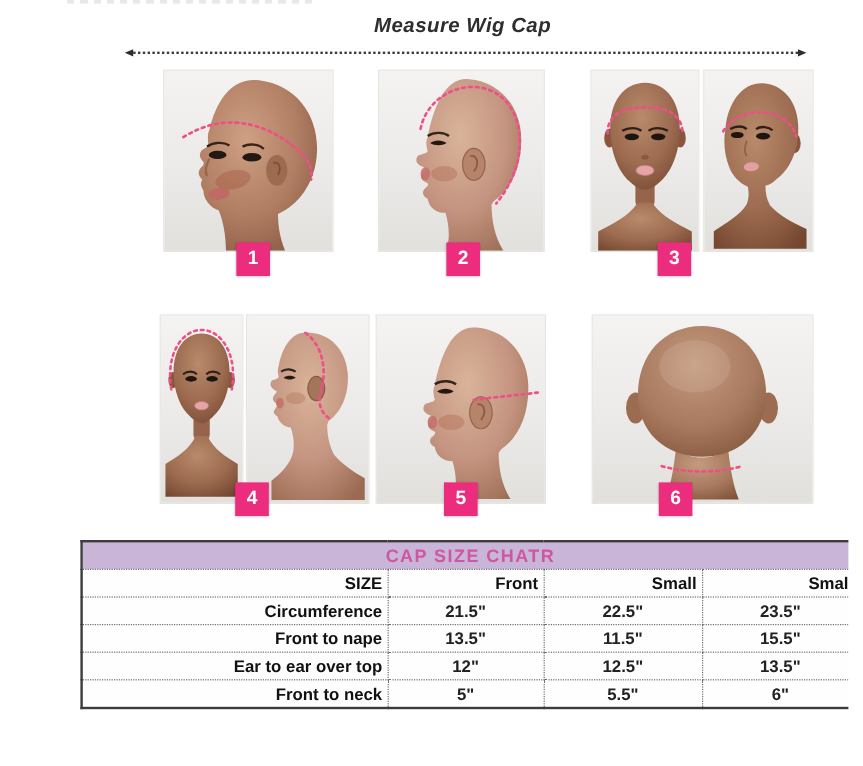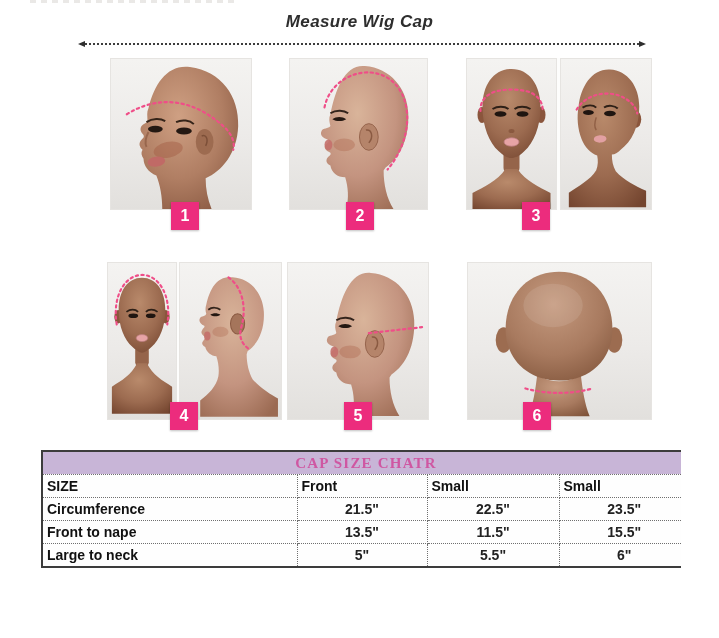--- a/index.html
+++ b/index.html
@@ -1,17 +1,17 @@
 <!DOCTYPE html>
 <html><head>
 <meta charset="utf-8">
 <style>
   html,body{margin:0;padding:0;background:#fff;}
   #page{position:relative;width:681px;height:638px;background:#ffffff;overflow:hidden;
-        font-family:"Liberation Sans",sans-serif;color:#1c1c1c;}
+        font-family:"Liberation Sans",sans-serif;color:#1c1c1c;margin-left:26px;}
 
   
   .top-artifact{position:absolute;left:30px;top:0;width:205px;height:3px;
     background:repeating-linear-gradient(90deg,#d9d6d2 0 6px,#ffffff 6px 11px);opacity:.55;}
 
   
   .main-title{position:absolute;left:0;top:12px;width:719px;text-align:center;
     font-size:17px;font-style:italic;font-weight:700;letter-spacing:.4px;color:#2e2e2e;}
   .divider{position:absolute;left:78px;top:40px;width:568px;height:7px;display:flex;align-items:center;}
   .divider .line{flex:1;height:0;border-top:2px dotted #3d3d3d;}
@@ -34,23 +34,23 @@
   .badge{position:absolute;width:28px;height:28px;background:#ec2c7d;color:#fff;
     font-size:16px;font-weight:700;display:flex;align-items:center;justify-content:center;
     box-shadow:0 1px 2px rgba(0,0,0,.25);}
 
   
   .size-table{position:absolute;left:41px;top:450px;width:648px;border-collapse:collapse;
     table-layout:fixed;border:2px solid #3c3c3c;background:#fefefe;}
   .size-table td,.size-table th{border:1px dotted #6f6f6f;height:22px;padding:0 4px;
     font-size:14px;line-height:1;overflow:hidden;white-space:nowrap;}
   .size-table .band{background:#c8b5d7;color:#cf57a2;font-weight:700;font-size:15px;
-    letter-spacing:1.2px;text-align:center;font-family:Liberation Serif, serif;}
-  .size-table .colhead{font-weight:700;text-align:left;color:#111;}
-  .size-table .rowlabel{font-weight:700;text-align:left;color:#111;}
+    letter-spacing:1.2px;text-align:center;}
+  .size-table .colhead{font-weight:700;text-align:right;color:#111;}
+  .size-table .rowlabel{font-weight:700;text-align:right;color:#111;}
   .size-table .val{text-align:center;font-weight:600;color:#222;}
 </style>
 </head>
 <body>
 
 <div id="page">
 
   <div class="top-artifact"></div>
 
   <div class="main-title">Measure Wig Cap</div>
@@ -238,21 +238,27 @@
         <td class="val">22.5"</td>
         <td class="val">23.5"</td>
       </tr>
       <tr>
         <td class="rowlabel">Front to nape</td>
         <td class="val">13.5"</td>
         <td class="val">11.5"</td>
         <td class="val">15.5"</td>
       </tr>
       <tr>
-        <td class="rowlabel">Large to neck</td>
+        <td class="rowlabel">Ear to ear over top</td>
+        <td class="val">12"</td>
+        <td class="val">12.5"</td>
+        <td class="val">13.5"</td>
+      </tr>
+      <tr>
+        <td class="rowlabel">Front to neck</td>
         <td class="val">5"</td>
         <td class="val">5.5"</td>
         <td class="val">6"</td>
       </tr>
     </tbody>
   </table>
 
 </div>
 
 </body></html>

